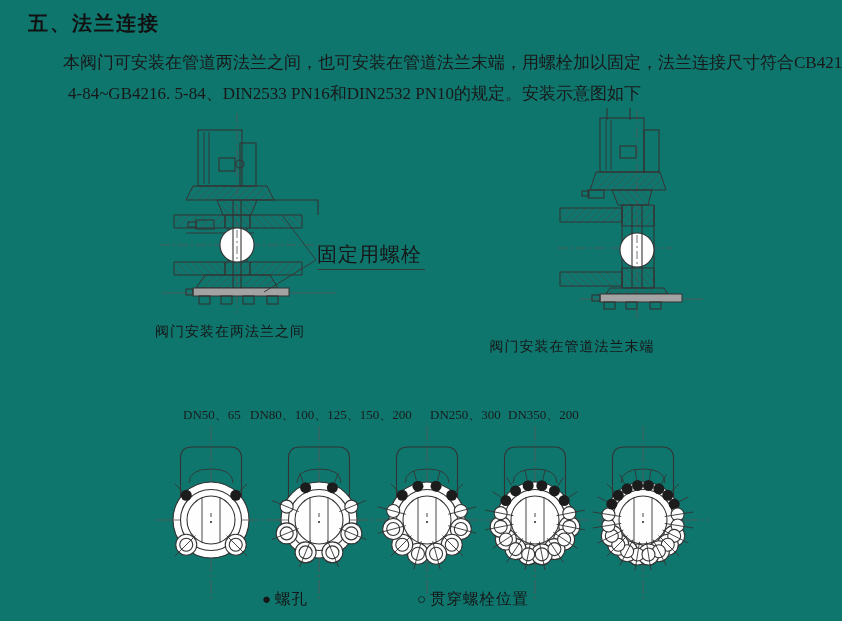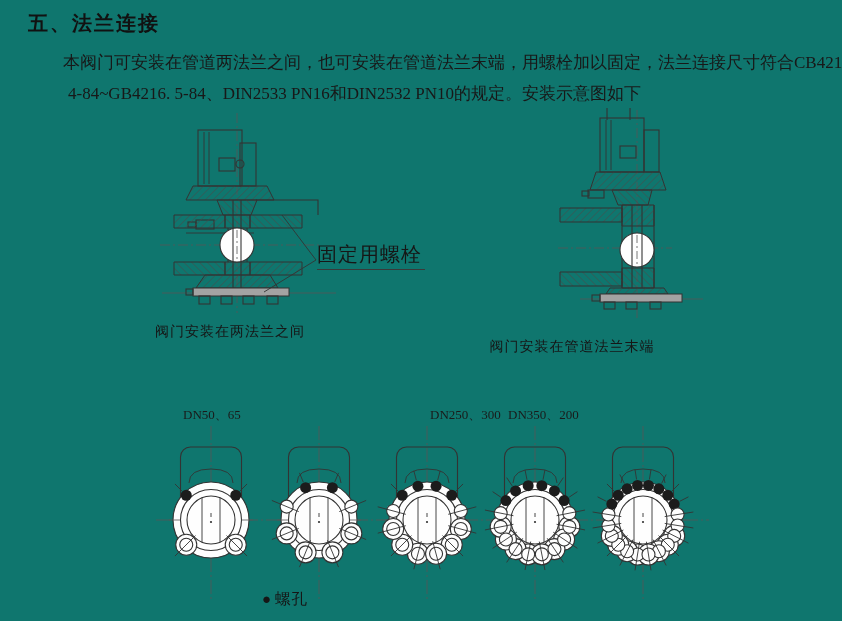--- a/index.html
+++ b/index.html
@@ -350,20 +350,24 @@
         </g>
       </g>
   </svg>
 
   <div class="abs" id="bolt-label">固定用螺栓</div>
 
   <div class="abs caption" id="cap-left">阀门安装在两法兰之间</div>
   <div class="abs caption" id="cap-right">阀门安装在管道法兰末端</div>
 
   <div class="abs dn-label" style="left:183px">DN50、65</div>
+  <div class="abs dn-label" style="left:250px">DN80、100、125、150、200</div>
   <div class="abs dn-label" style="left:430px">DN250、300</div>
   <div class="abs dn-label" style="left:508px">DN350、200</div>
 
   <div class="abs legend-item" style="left:262px">
     <span class="sym">●</span><span>螺孔</span>
   </div>
+  <div class="abs legend-item" style="left:417px">
+    <span class="sym">○</span><span>贯穿螺栓位置</span>
+  </div>
 
 </div>
 
 </body></html>

